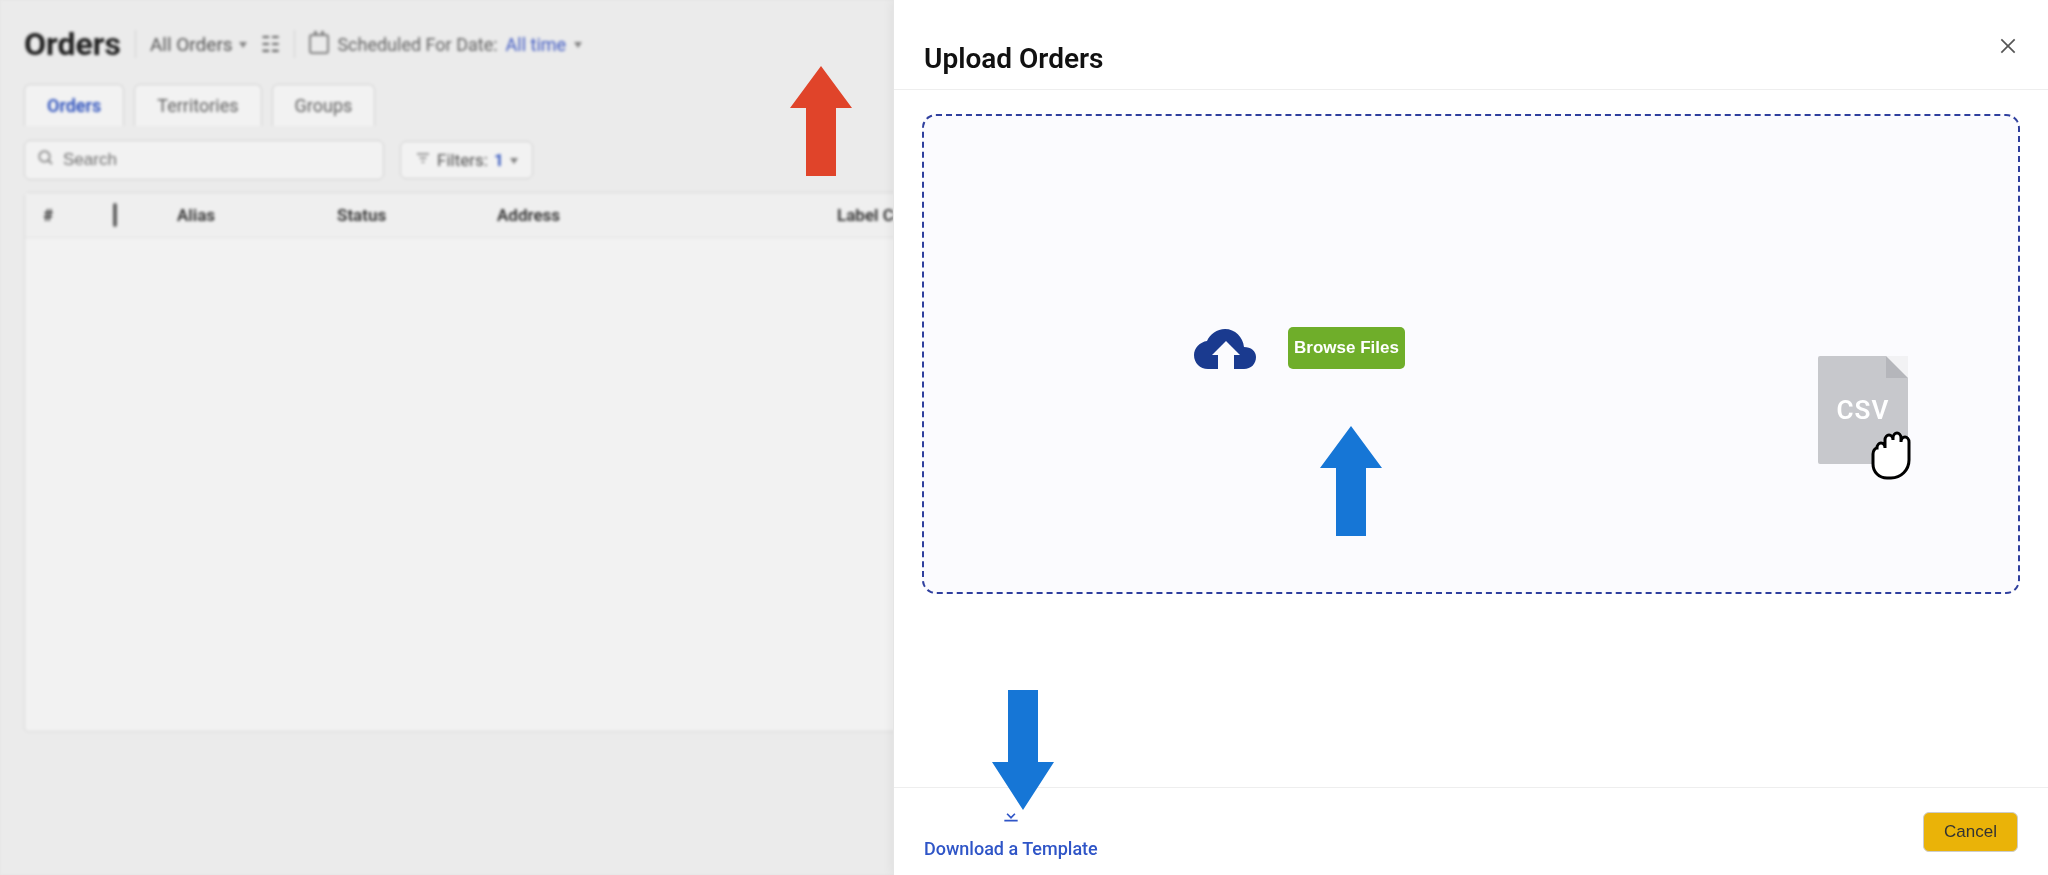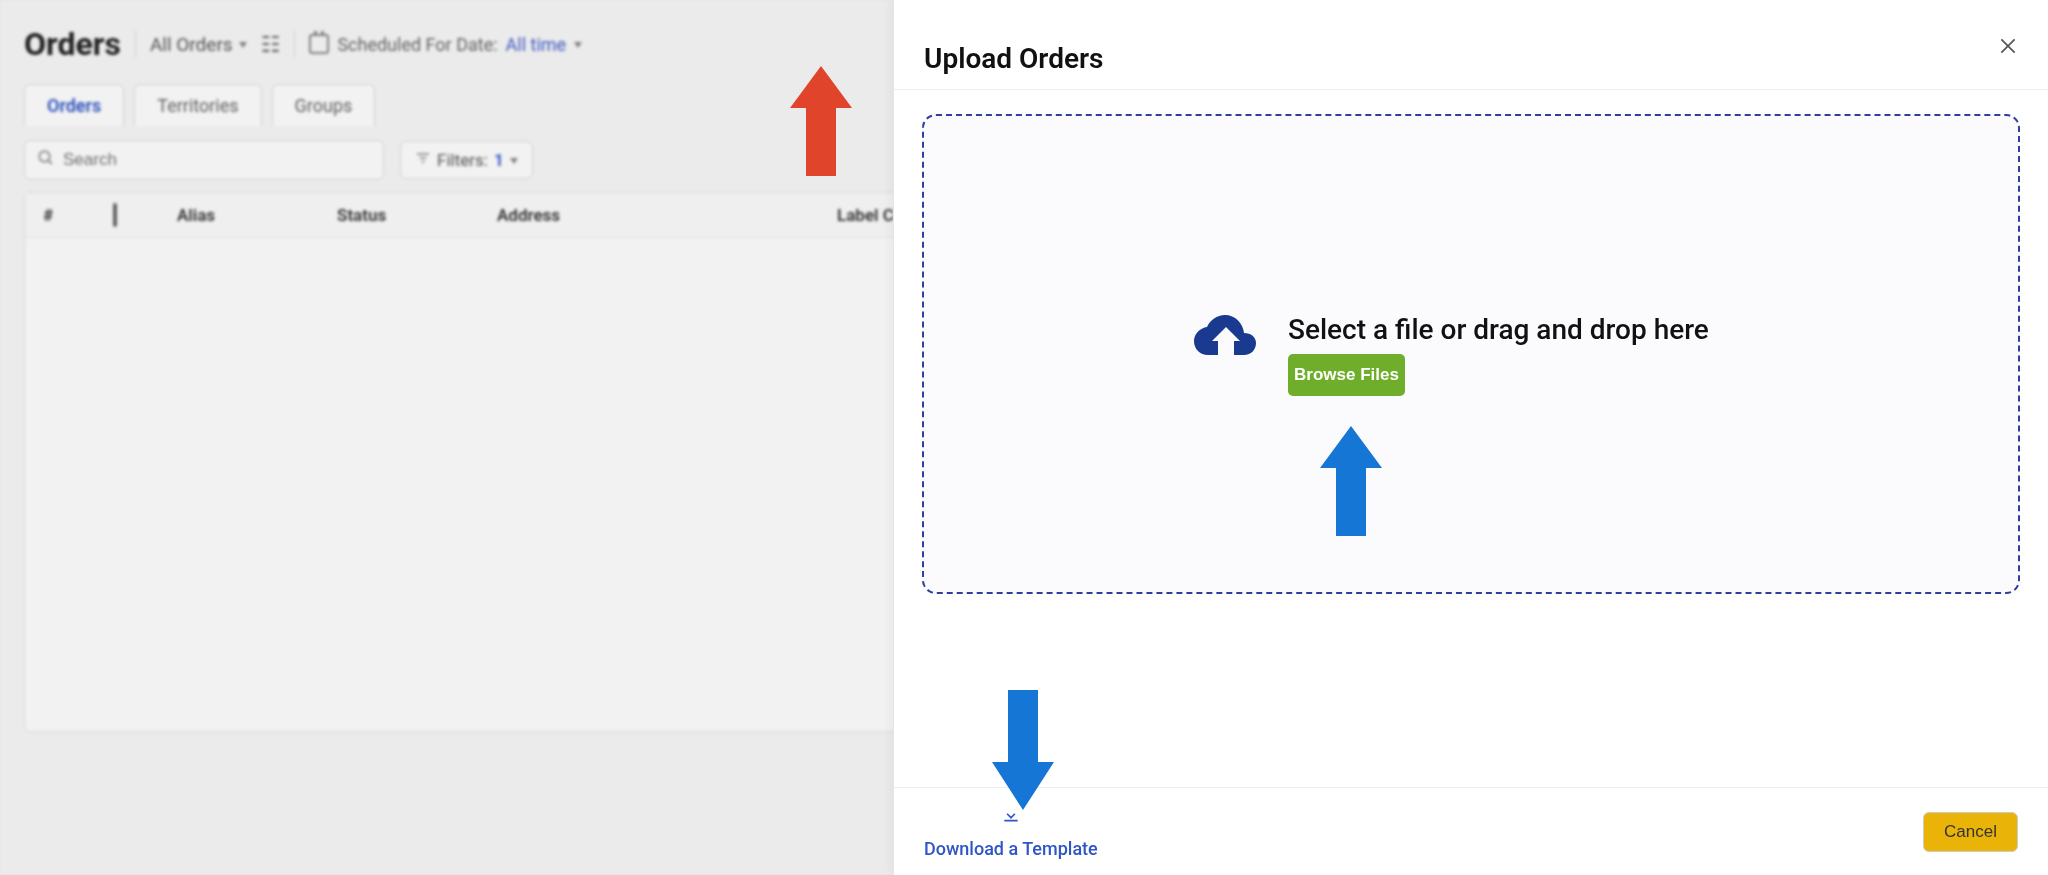--- a/index.html
+++ b/index.html
@@ -376,23 +376,32 @@
   </div>
   <div class="modal-body">
     <div class="dropzone">
       <div class="dz-inner">
         <span>
           <svg width="64" height="50" viewBox="0 0 64 50">
             <path fill="#1a3a8f" d="M50 20c-1-10-9-18-19-18-8 0-15 5-18 12-7 1-13 7-13 14 0 8 6 14 14 14h10v-14h-6l14-14 14 14h-6v14h10c7 0 12-5 12-12 0-6-5-10-12-10z"></path>
           </svg>
         </span>
         <div class="dz-text">
-          <h2>Select a file or drag and drop here</h2>
           <button class="browse-btn">Browse Files</button>
         </div>
+      </div>
+      <div class="csv-grab">
+        <div class="csv-doc">
+          <span>CSV</span>
+        </div>
+        <span class="grab-hand">
+          <svg width="64" height="64" viewBox="0 0 64 64">
+            <path fill="#fff" stroke="#000" stroke-width="3" d="M18 30c0-3 2-5 4-5s4 2 4 5v-8c0-3 2-5 4-5s4 2 4 5v-2c0-3 2-5 4-5s4 2 4 5v4c0-3 2-5 4-5s4 2 4 5v18c0 10-8 18-18 18h-4c-8 0-14-6-14-14v-10c0-3 2-6 4-6z"></path>
+          </svg>
+        </span>
       </div>
     </div>
   </div>
   <div class="modal-footer">
     <div class="download-template">
       <span>
         <svg width="20" height="20" viewBox="0 0 24 24" fill="#2f55c7">
             <path d="M12 3v12l-4-4-1.4 1.4L12 18l5.4-5.6L16 11l-4 4V3h0zm-8 16h16v2H4v-2z"></path>
           </svg>
       </span>

